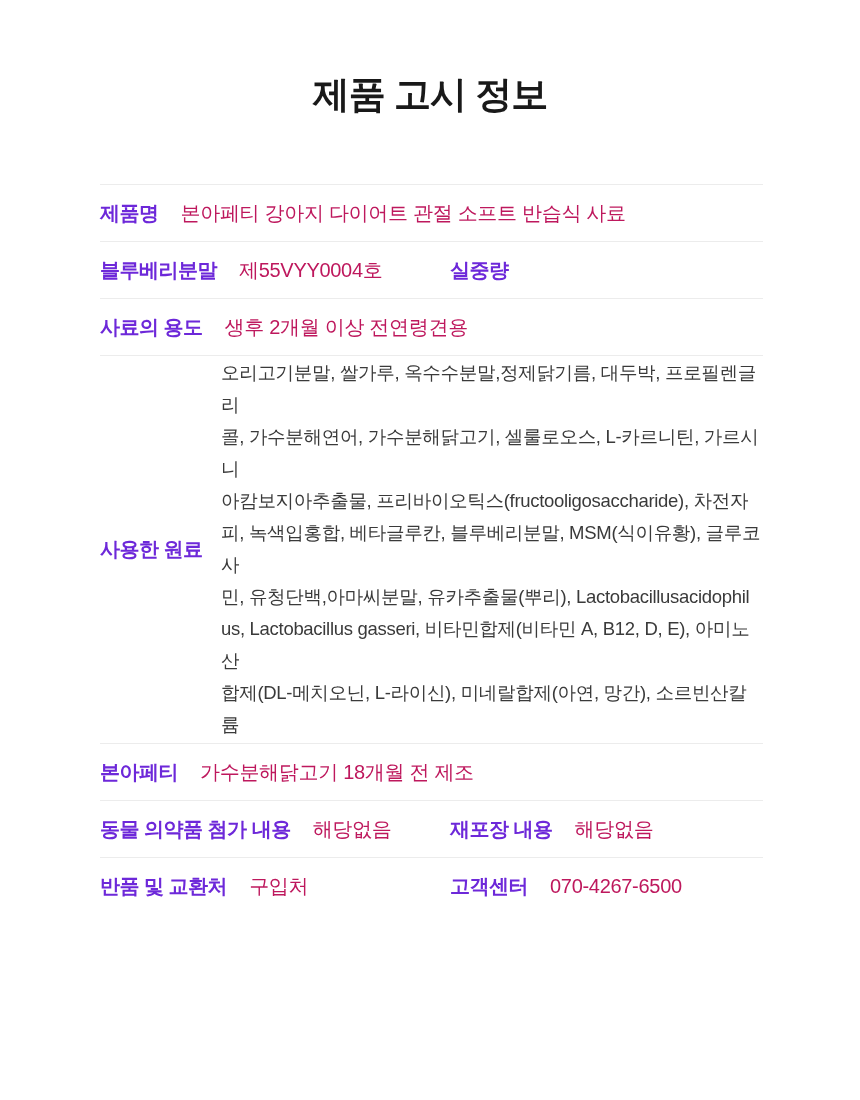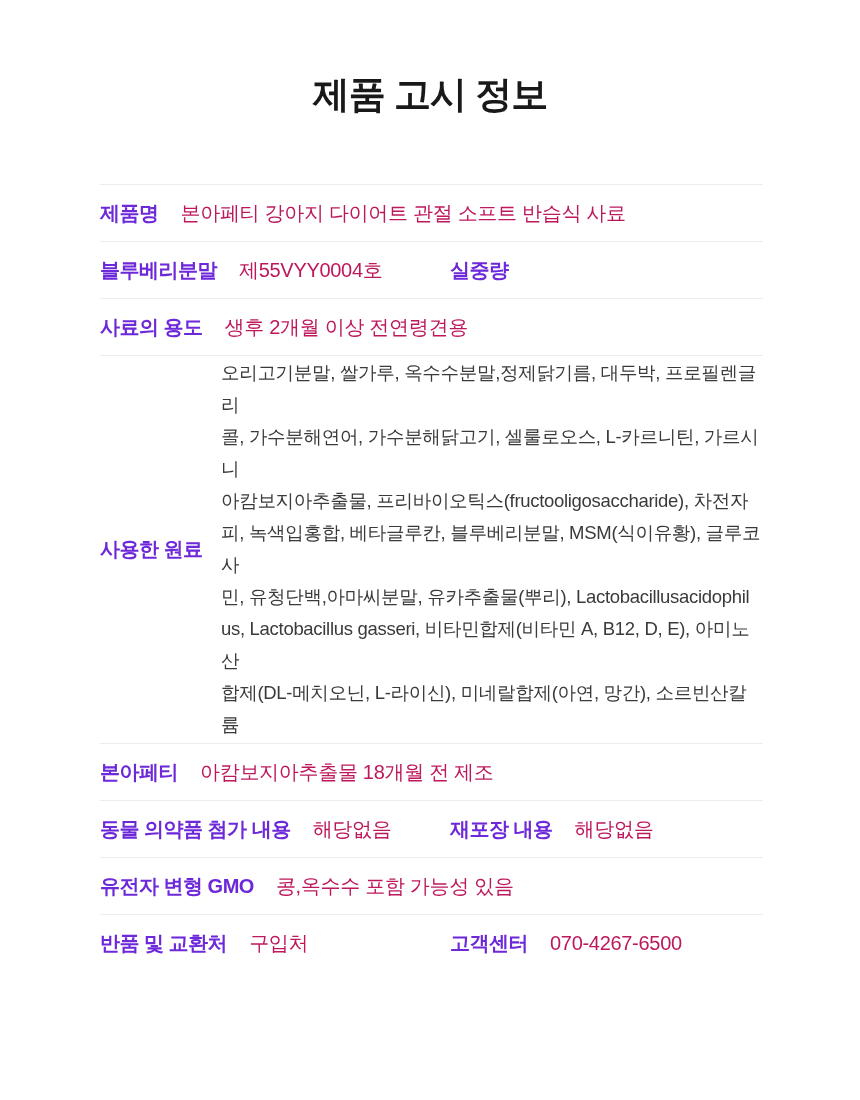--- a/index.html
+++ b/index.html
@@ -114,39 +114,35 @@
 콜, 가수분해연어, 가수분해닭고기, 셀룰로오스, L-카르니틴, 가르시니
 아캄보지아추출물, 프리바이오틱스(fructooligosaccharide), 차전자
 피, 녹색입홍합, 베타글루칸, 블루베리분말, MSM(식이유황), 글루코사
 민, 유청단백,아마씨분말, 유카추출물(뿌리), Lactobacillusacidophil
 us, Lactobacillus gasseri, 비타민합제(비타민 A, B12, D, E), 아미노산
 합제(DL-메치오닌, L-라이신), 미네랄합제(아연, 망간), 소르빈산칼륨</span>
     </div>
 
     <div class="row">
       <span class="label">본아페티</span>
-      <span class="value">아캄보지아추출물 18개월 전 제조</span>
+      <span class="value">가수분해닭고기 18개월 전 제조</span>
     </div>
 
 
     <div class="row">
       <div class="pair first">
         <span class="label">동물 의약품 첨가 내용</span>
         <span class="value">해당없음</span>
       </div>
       <div class="pair">
         <span class="label">재포장 내용</span>
         <span class="value">해당없음</span>
       </div>
     </div>
 
-    <div class="row">
-      <span class="label">유전자 변형 GMO</span>
-      <span class="value">콩,옥수수 포함 가능성 있음</span>
-    </div>
 
     <div class="row">
       <div class="pair first">
         <span class="label">반품 및 교환처</span>
         <span class="value">구입처</span>
       </div>
       <div class="pair">
         <span class="label">고객센터</span>
         <span class="value">070-4267-6500</span>
       </div>

